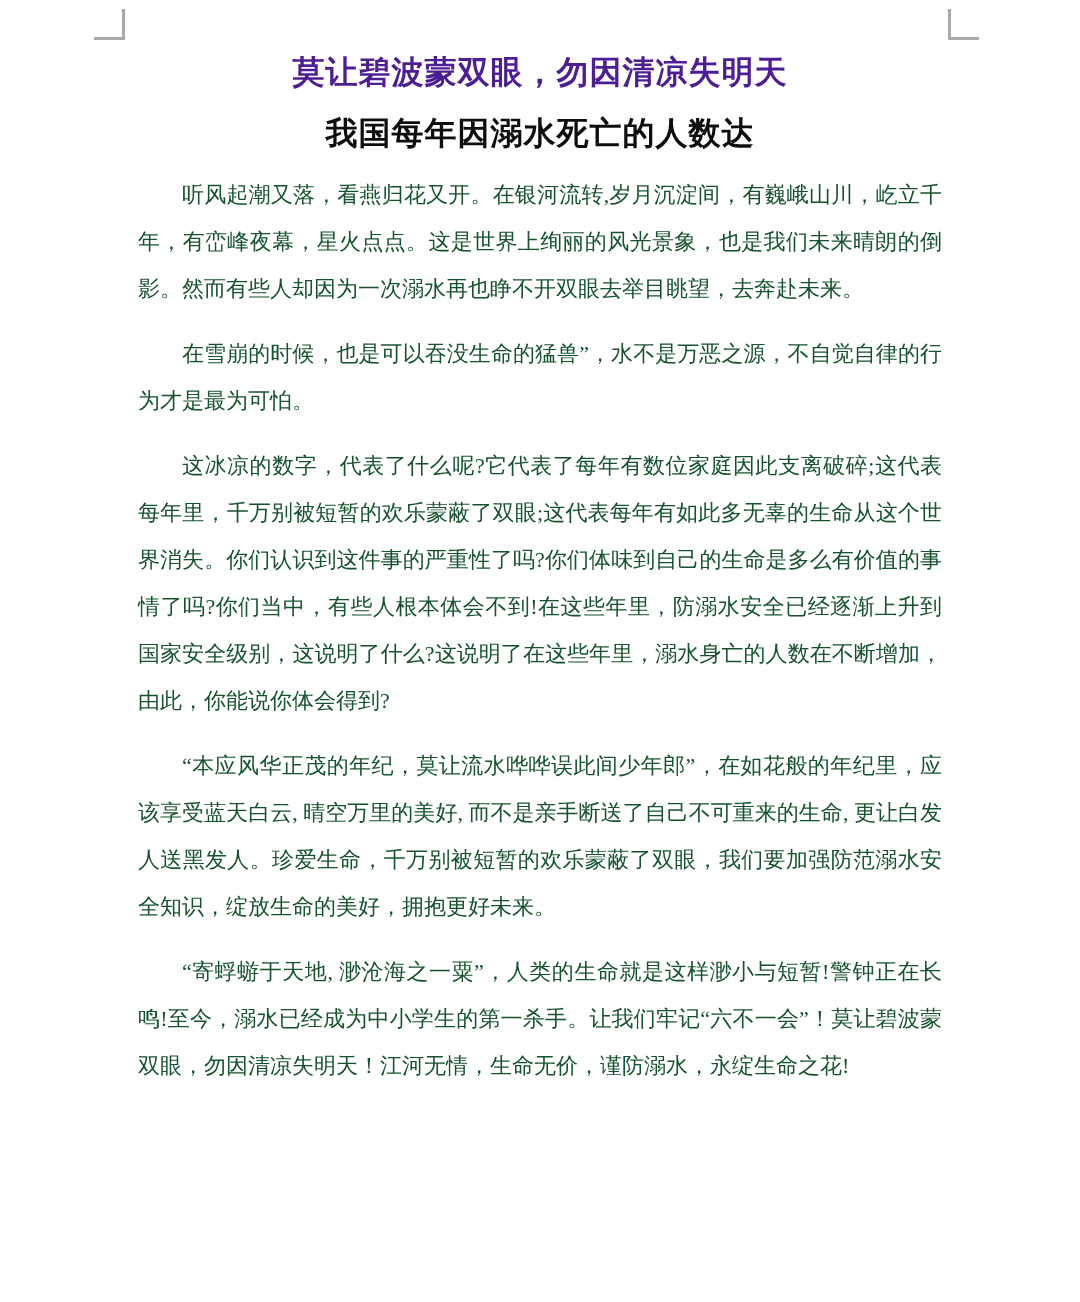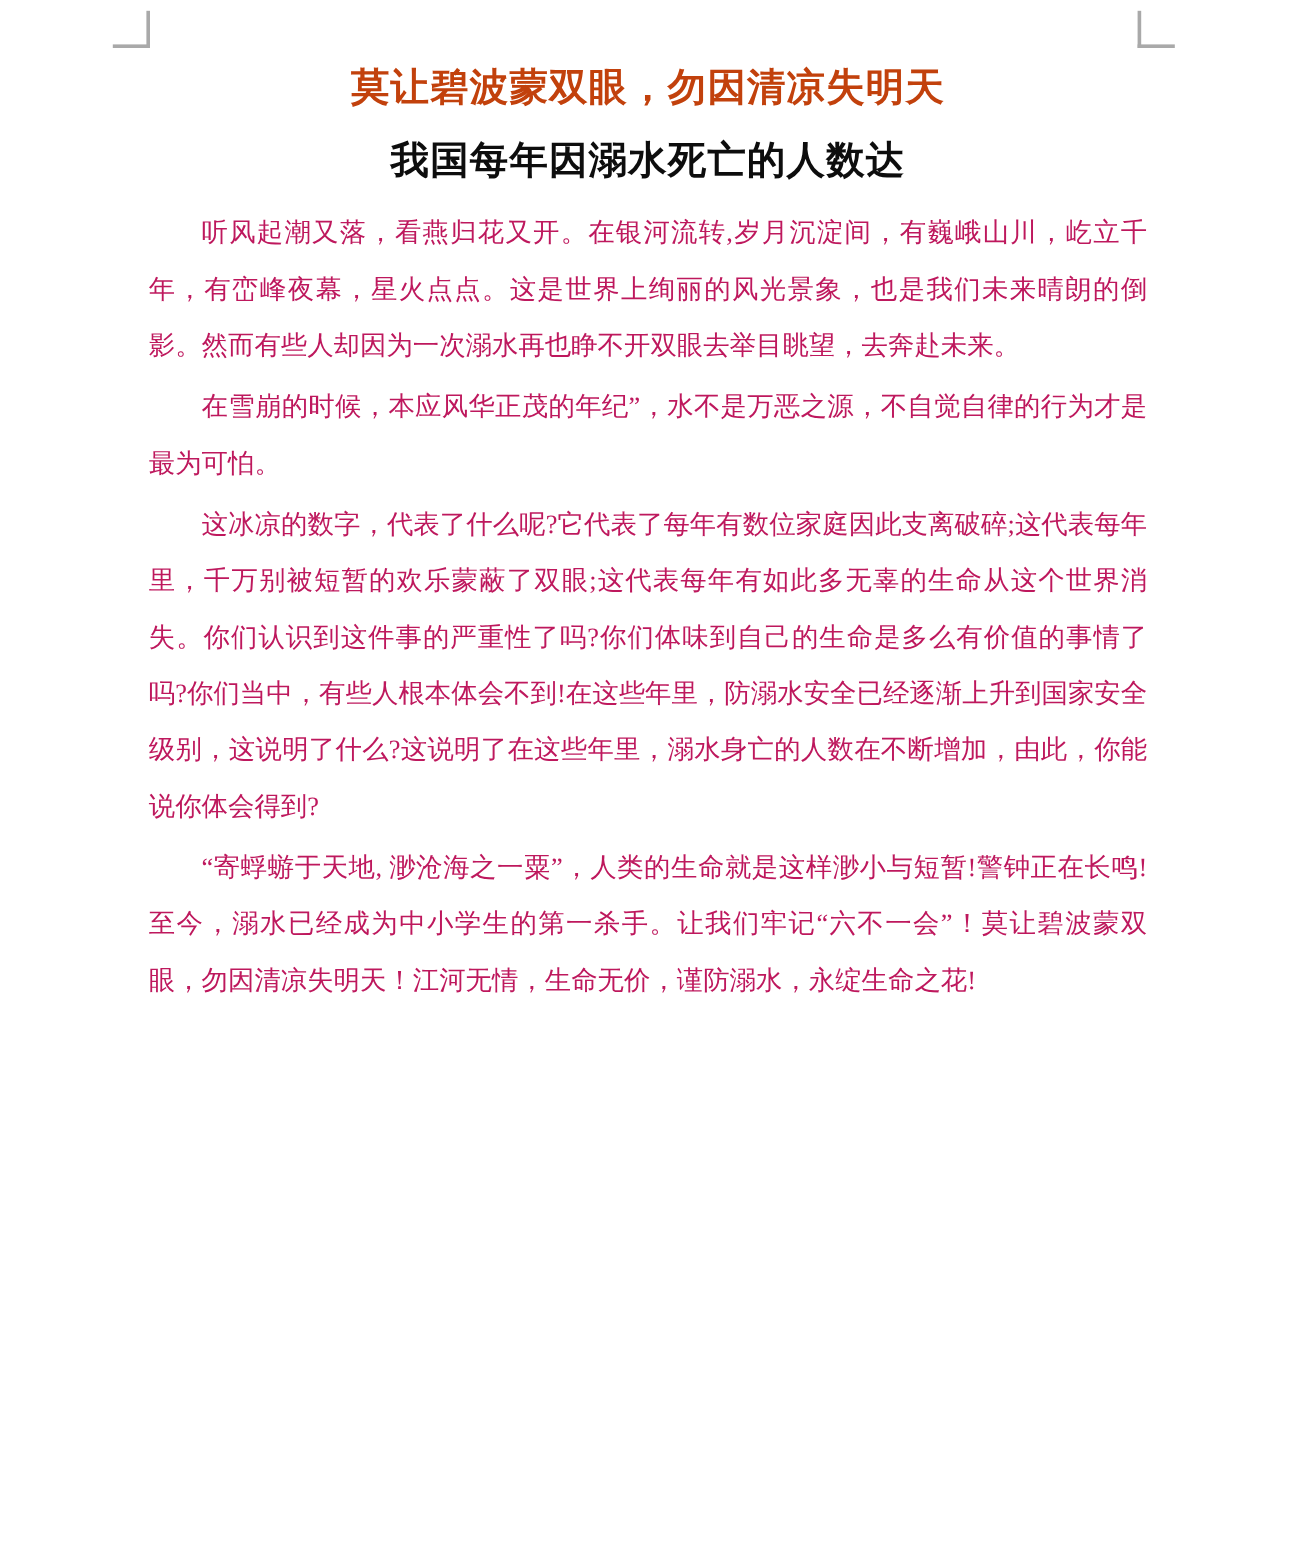--- a/index.html
+++ b/index.html
@@ -37,55 +37,56 @@
     border-left: 3px solid #a9a9a9;
     border-bottom: 3px solid #a9a9a9;
   }
   .title {
     margin: 52px 0 0 0;
     text-align: center;
     font-size: 32px;
     line-height: 40px;
     font-weight: 700;
     letter-spacing: 1px;
-    color: #c2410c;
+    color: #4c1d95;
   }
   .subtitle {
     margin: 21px 0 0 0;
     text-align: center;
     font-size: 32px;
     line-height: 40px;
     font-weight: 700;
     letter-spacing: 1px;
     color: #0d0d0d;
   }
   .content {
     margin: 17px 0 0 120px;
     width: 840px;
   }
   .content p {
-    margin: 4px;
+    margin: 18px;
     font-size: 22px;
     line-height: 47px;
     text-align: justify;
     text-indent: 2em;
-    color: #be185d;
+    color: #14532d;
   }
 </style>
 </head>
 <body>
 
 <div class="page">
 
   <span class="boundary-mark tl"></span>
   <span class="boundary-mark tr"></span>
 
   <h1 class="title">莫让碧波蒙双眼，勿因清凉失明天</h1>
   <h2 class="subtitle">我国每年因溺水死亡的人数达</h2>
 
   <div class="content">
     <p>听风起潮又落，看燕归花又开。在银河流转,岁月沉淀间，有巍峨山川，屹立千年，有峦峰夜幕，星火点点。这是世界上绚丽的风光景象，也是我们未来晴朗的倒影。然而有些人却因为一次溺水再也睁不开双眼去举目眺望，去奔赴未来。</p>
-    <p>在雪崩的时候，本应风华正茂的年纪”，水不是万恶之源，不自觉自律的行为才是最为可怕。</p>
+    <p>在雪崩的时候，也是可以吞没生命的猛兽”，水不是万恶之源，不自觉自律的行为才是最为可怕。</p>
     <p>这冰凉的数字，代表了什么呢?它代表了每年有数位家庭因此支离破碎;这代表每年里，千万别被短暂的欢乐蒙蔽了双眼;这代表每年有如此多无辜的生命从这个世界消失。你们认识到这件事的严重性了吗?你们体味到自己的生命是多么有价值的事情了吗?你们当中，有些人根本体会不到!在这些年里，防溺水安全已经逐渐上升到国家安全级别，这说明了什么?这说明了在这些年里，溺水身亡的人数在不断增加，由此，你能说你体会得到?</p>
+    <p>“本应风华正茂的年纪，莫让流水哗哗误此间少年郎”，在如花般的年纪里，应该享受蓝天白云, 晴空万里的美好, 而不是亲手断送了自己不可重来的生命, 更让白发人送黑发人。珍爱生命，千万别被短暂的欢乐蒙蔽了双眼，我们要加强防范溺水安全知识，绽放生命的美好，拥抱更好未来。</p>
     <p>“寄蜉蝣于天地, 渺沧海之一粟”，人类的生命就是这样渺小与短暂!警钟正在长鸣!至今，溺水已经成为中小学生的第一杀手。让我们牢记“六不一会”！莫让碧波蒙双眼，勿因清凉失明天！江河无情，生命无价，谨防溺水，永绽生命之花!</p>
   </div>
 
 </div>
 
 </body></html>

